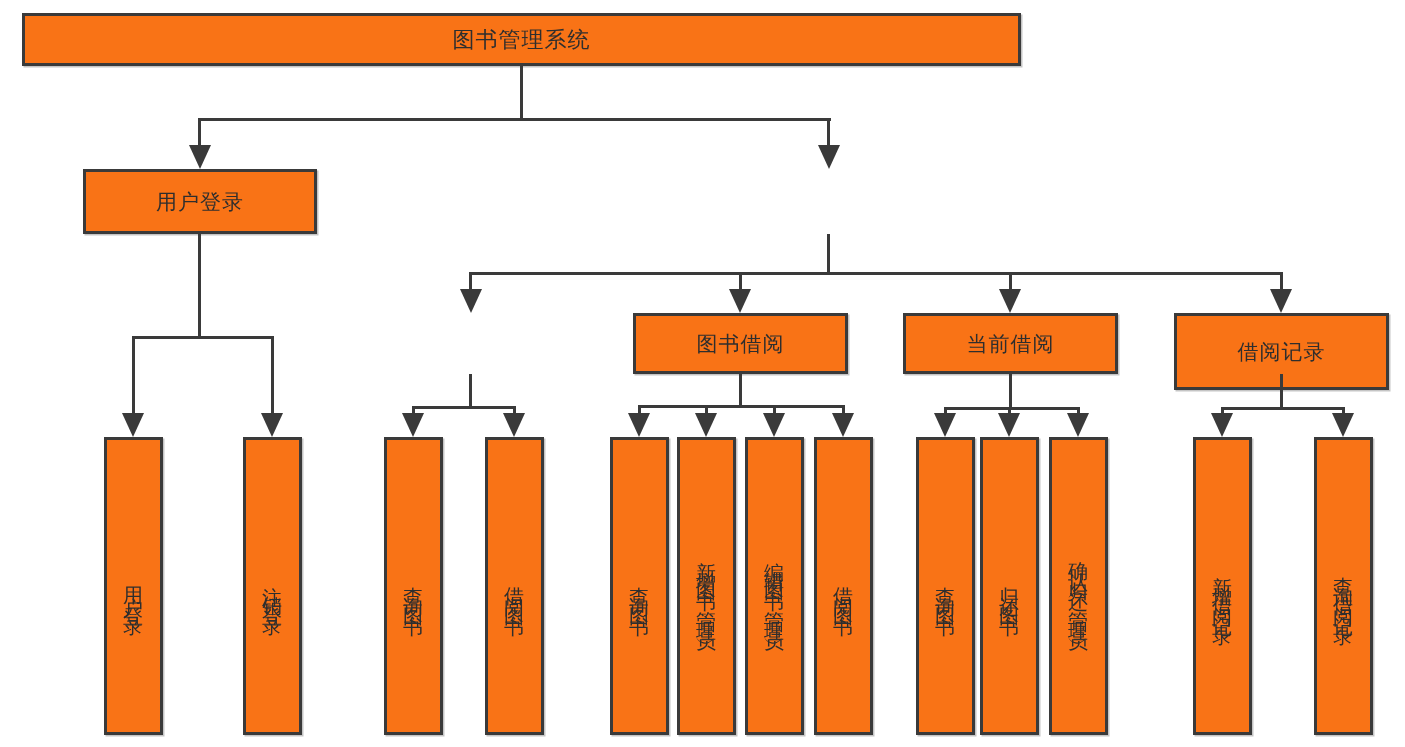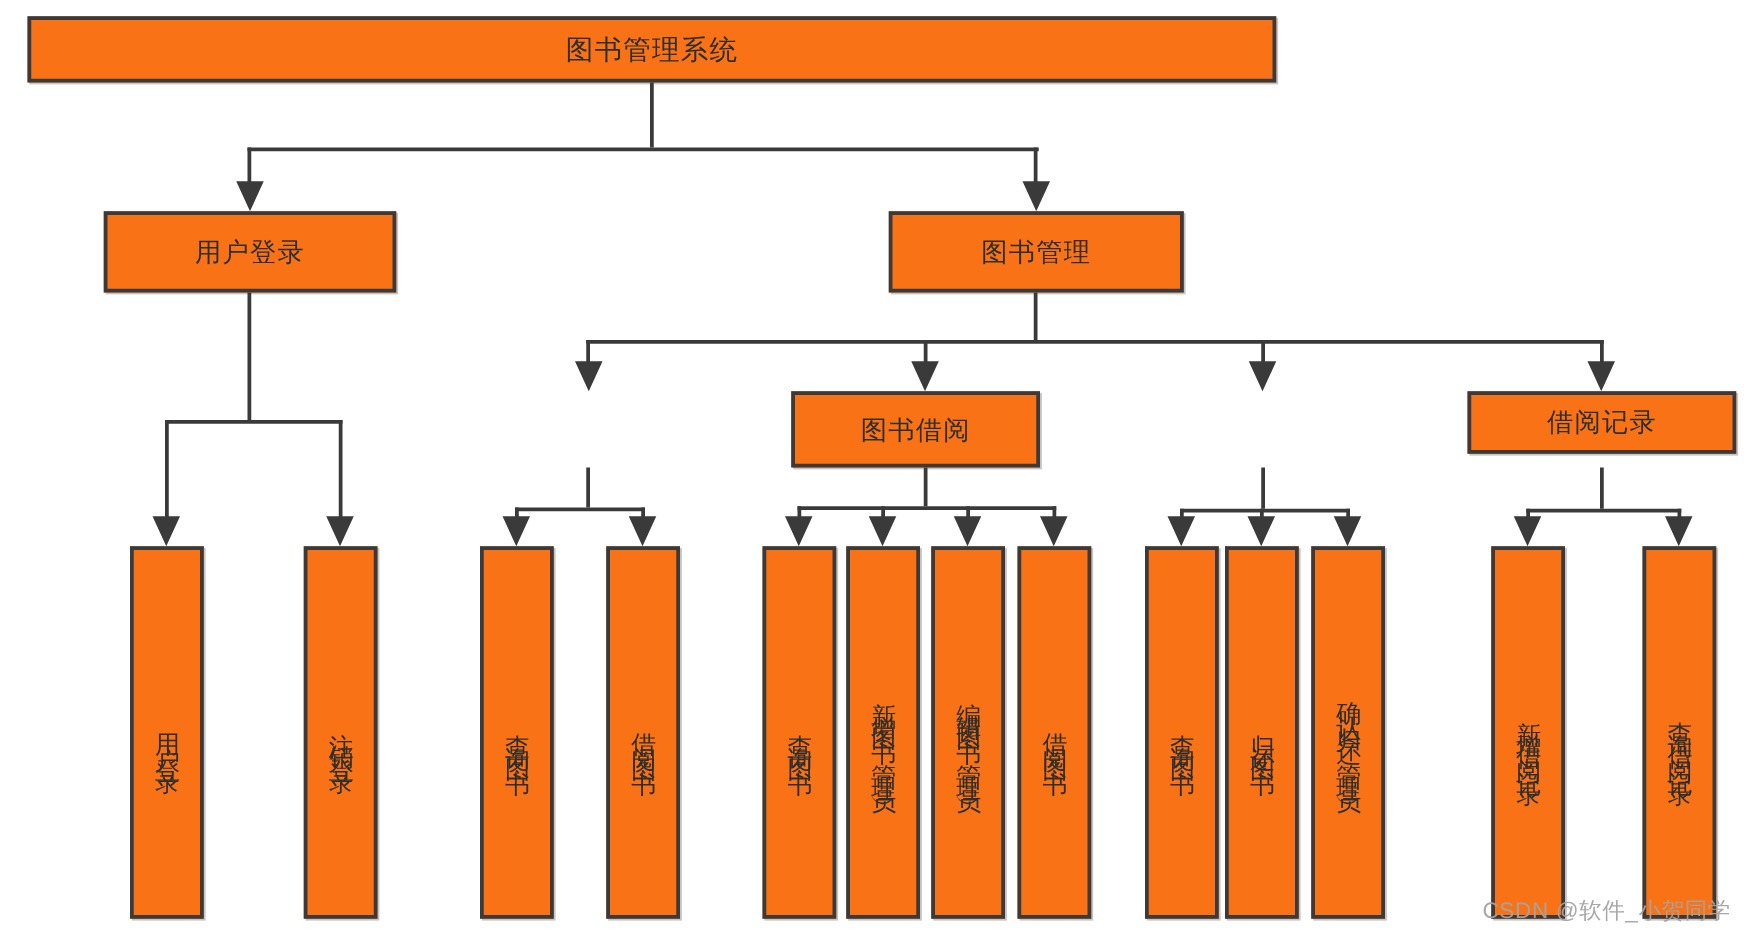--- a/index.html
+++ b/index.html
@@ -84,23 +84,20 @@
     <div class="vline" style="left:520px; top:66px; height:52px;"></div>
     <div class="hline" style="left:198px; top:118px; width:633px;"></div>
     <div class="vline" style="left:198px; top:118px; height:29px;"></div>
     <div class="vline" style="left:827px; top:118px; height:29px;"></div>
     <div class="arrow" style="left:189px; top:145px;"></div>
     <div class="arrow" style="left:818px; top:145px;"></div>
   </div>
 
   <div class="box h-box" style="left:83px; top:169px; width:234px; height:65px;">
     <span class="lbl">用户登录</span>
-  </div>
-  <div class="box h-box" style="left:711px; top:169px; width:236px; height:65px;">
-    <span class="lbl">图书管理</span>
   </div>
 
   <div>
     <div class="vline" style="left:198px; top:234px; height:102px;"></div>
     <div class="hline" style="left:132px; top:336px; width:142px;"></div>
     <div class="vline" style="left:132px; top:336px; height:79px;"></div>
     <div class="vline" style="left:271px; top:336px; height:79px;"></div>
     <div class="arrow" style="left:122px; top:413px;"></div>
     <div class="arrow" style="left:261px; top:413px;"></div>
   </div>
@@ -111,24 +108,27 @@
     <div class="vline" style="left:469px; top:272px; height:19px;"></div>
     <div class="vline" style="left:739px; top:272px; height:19px;"></div>
     <div class="vline" style="left:1009px; top:272px; height:19px;"></div>
     <div class="vline" style="left:1280px; top:272px; height:19px;"></div>
     <div class="arrow" style="left:460px; top:289px;"></div>
     <div class="arrow" style="left:729px; top:289px;"></div>
     <div class="arrow" style="left:999px; top:289px;"></div>
     <div class="arrow" style="left:1270px; top:289px;"></div>
   </div>
 
-  <div class="box h-box" style="left:633px; top:313px; width:199px; height:61px;">
+  <div class="box h-box" style="left:633px; top:313px; width:215px; height:61px;">
     <span class="lbl">图书借阅</span>
   </div>
-  <div class="box h-box" style="left:1174px; top:313px; width:215px; height:50px;">
+  <div class="box h-box" style="left:903px; top:313px; width:215px; height:61px;">
+    <span class="lbl">当前借阅</span>
+  </div>
+  <div class="box h-box" style="left:1174px; top:313px; width:215px; height:77px;">
     <span class="lbl">借阅记录</span>
   </div>
 
   <div>
     <div class="vline" style="left:469px; top:374px; height:32px;"></div>
     <div class="hline" style="left:412px; top:406px; width:104px;"></div>
     <div class="vline" style="left:412px; top:406px; height:9px;"></div>
     <div class="vline" style="left:513px; top:406px; height:9px;"></div>
     <div class="arrow" style="left:402px; top:413px;"></div>
     <div class="arrow" style="left:503px; top:413px;"></div>
@@ -200,15 +200,14 @@
   <div class="box leaf" style="left:1049px;">
     <span class="vlbl">确认归还（管理员）</span>
   </div>
   <div class="box leaf" style="left:1193px;">
     <span class="vlbl">新增借阅记录</span>
   </div>
   <div class="box leaf" style="left:1314px;">
     <span class="vlbl">查询借阅记录</span>
   </div>
 
-  <div class="watermark">CSDN @软件_小贺同学</div>
 
 </div>
 
 </body></html>

